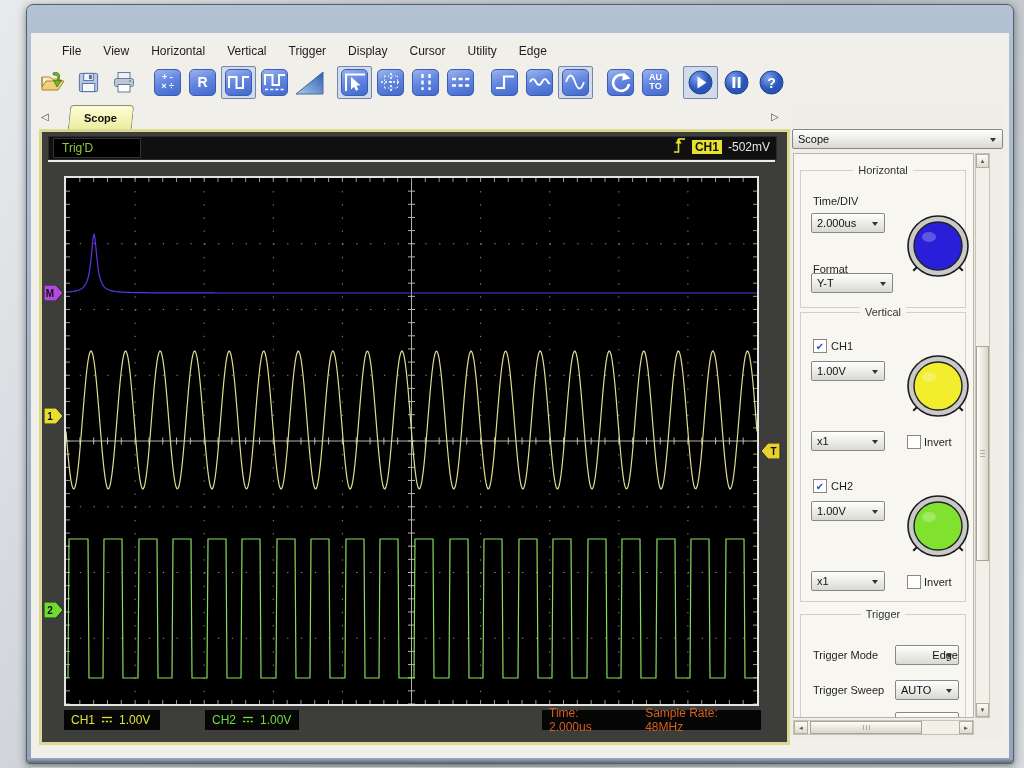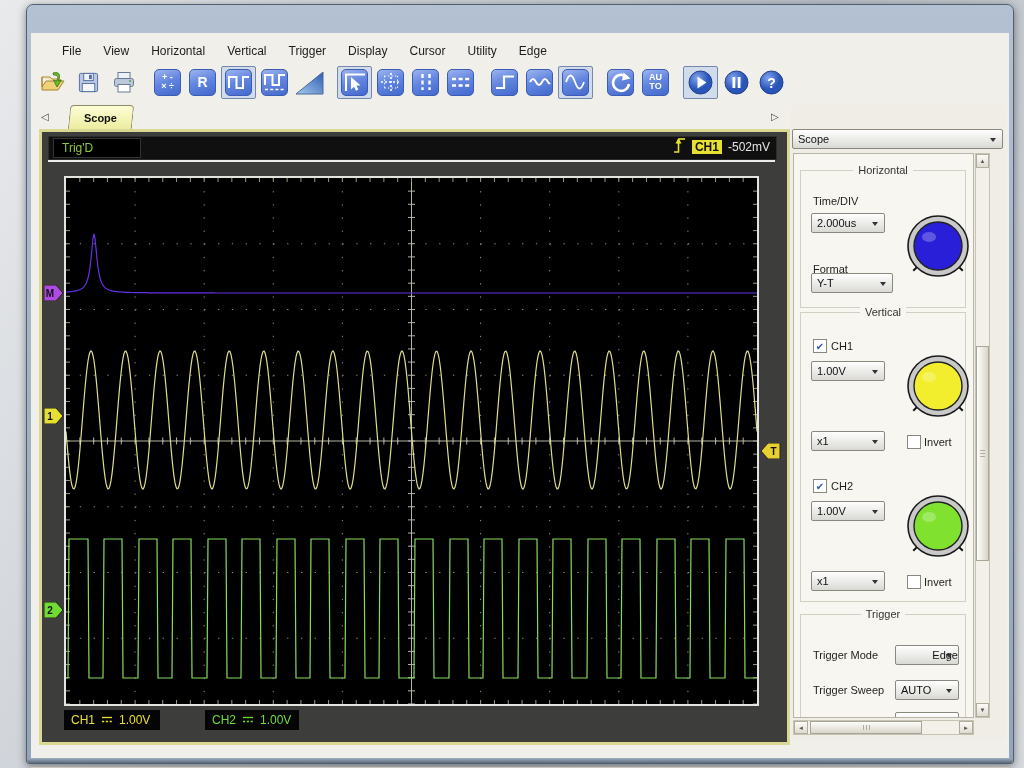--- a/index.html
+++ b/index.html
@@ -675,20 +675,24 @@
         <span>1.00V</span>
       </div>
       <div id="ch2-readout" class="scope-readout">
         <span>CH2</span>
         <span><svg width="12" height="9" viewBox="0 0 12 9">
                 <line x1="1" y1="2.5" x2="11" y2="2.5" stroke="#6fdc3a" stroke-width="1.3"></line>
                 <line x1="1" y1="6.5" x2="11" y2="6.5" stroke="#6fdc3a" stroke-width="1.3" stroke-dasharray="2.2 1.6"></line>
               </svg></span>
         <span>1.00V</span>
       </div>
+      <div id="time-readout" class="scope-readout">
+        <span>Time: 2.000us</span>
+        <span>Sample Rate: 48MHz</span>
+      </div>
     </div>
 
     <div id="control-panel">
       <div id="cp-selector" class="dd">
         <span>Scope</span>
       </div>
 
       <div id="cp-content">
 
         <div class="group" style="left:6px;top:16px;width:164px;height:136px;">

